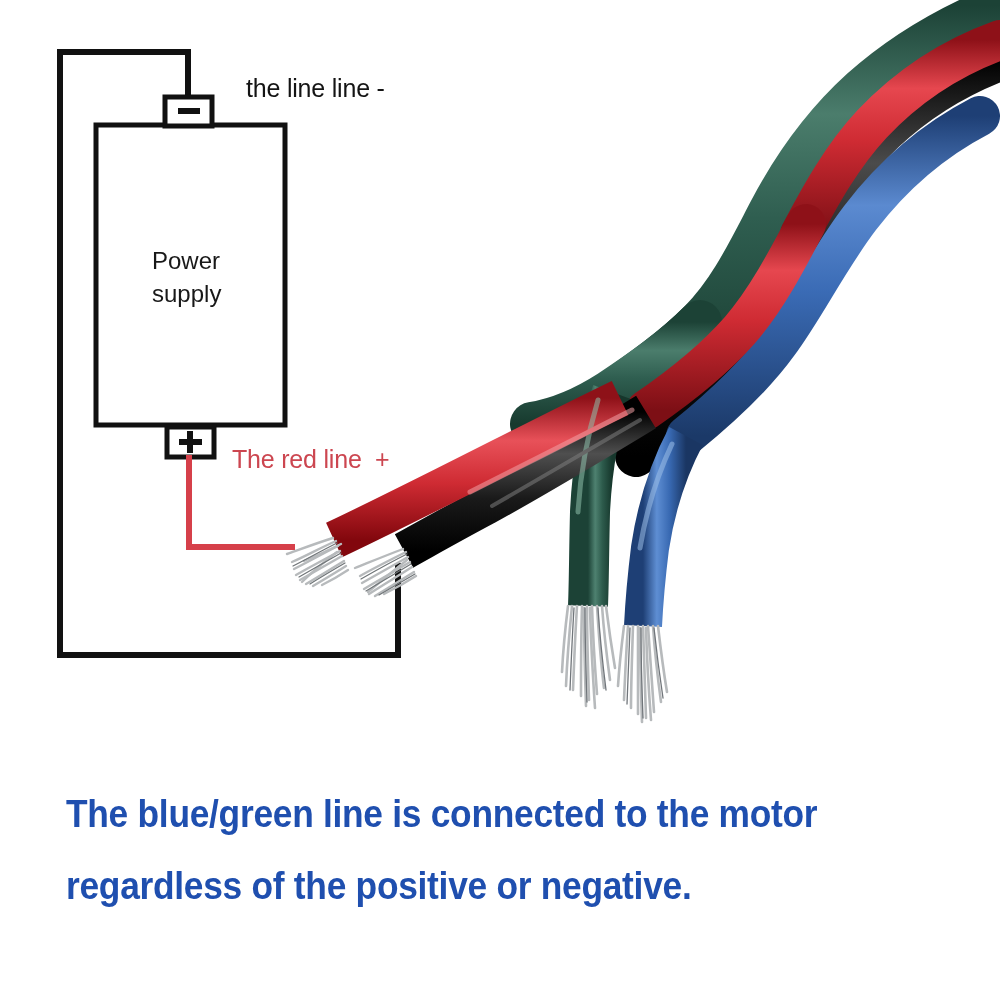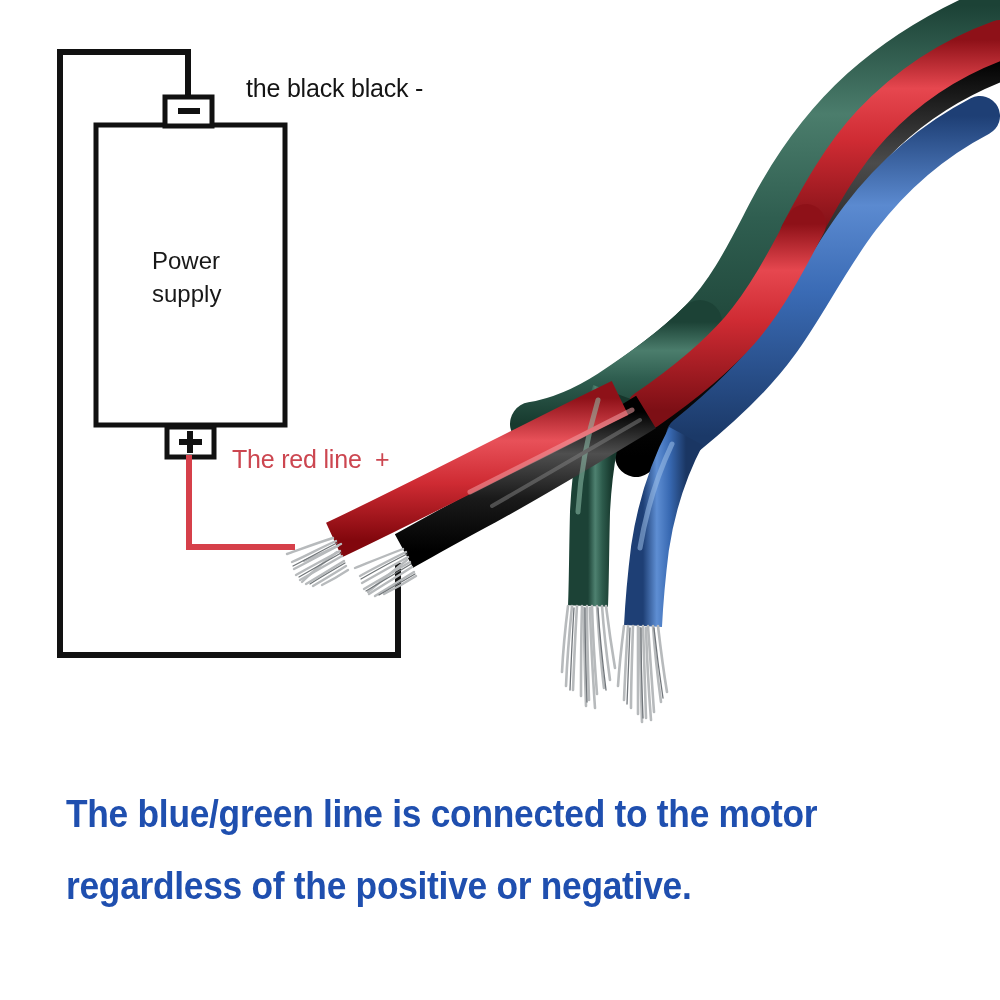--- a/index.html
+++ b/index.html
@@ -193,21 +193,21 @@
 
       <g fill="none" opacity="0.55">
         <path d="M598,400 C586,440 580,478 578,512" stroke="#8fc0ac" stroke-width="5" stroke-linecap="round"></path>
         <path d="M672,444 C656,478 646,512 640,548" stroke="#9dbfe8" stroke-width="5" stroke-linecap="round"></path>
         <path d="M632,410 C584,434 522,466 470,492" stroke="#f2a0a5" stroke-width="5" stroke-linecap="round"></path>
         <path d="M640,420 C596,446 540,478 492,506" stroke="#7d7d7d" stroke-width="4" stroke-linecap="round"></path>
       </g>
     </g>
   </svg>
 
-  <div class="cap" id="capBlack">the black black -</div>
+  <div class="cap" id="capBlack">the line line -</div>
 
   <div class="cap" id="capRed">The red line  +</div>
 
   <div class="cap" id="capPsu"><span style="white-space:pre-line;">Power
 supply</span></div>
 
   <div id="bottomText">
     <div>The blue/green line is connected to the motor</div>
     <div>regardless of the positive or negative.</div>
   </div>

